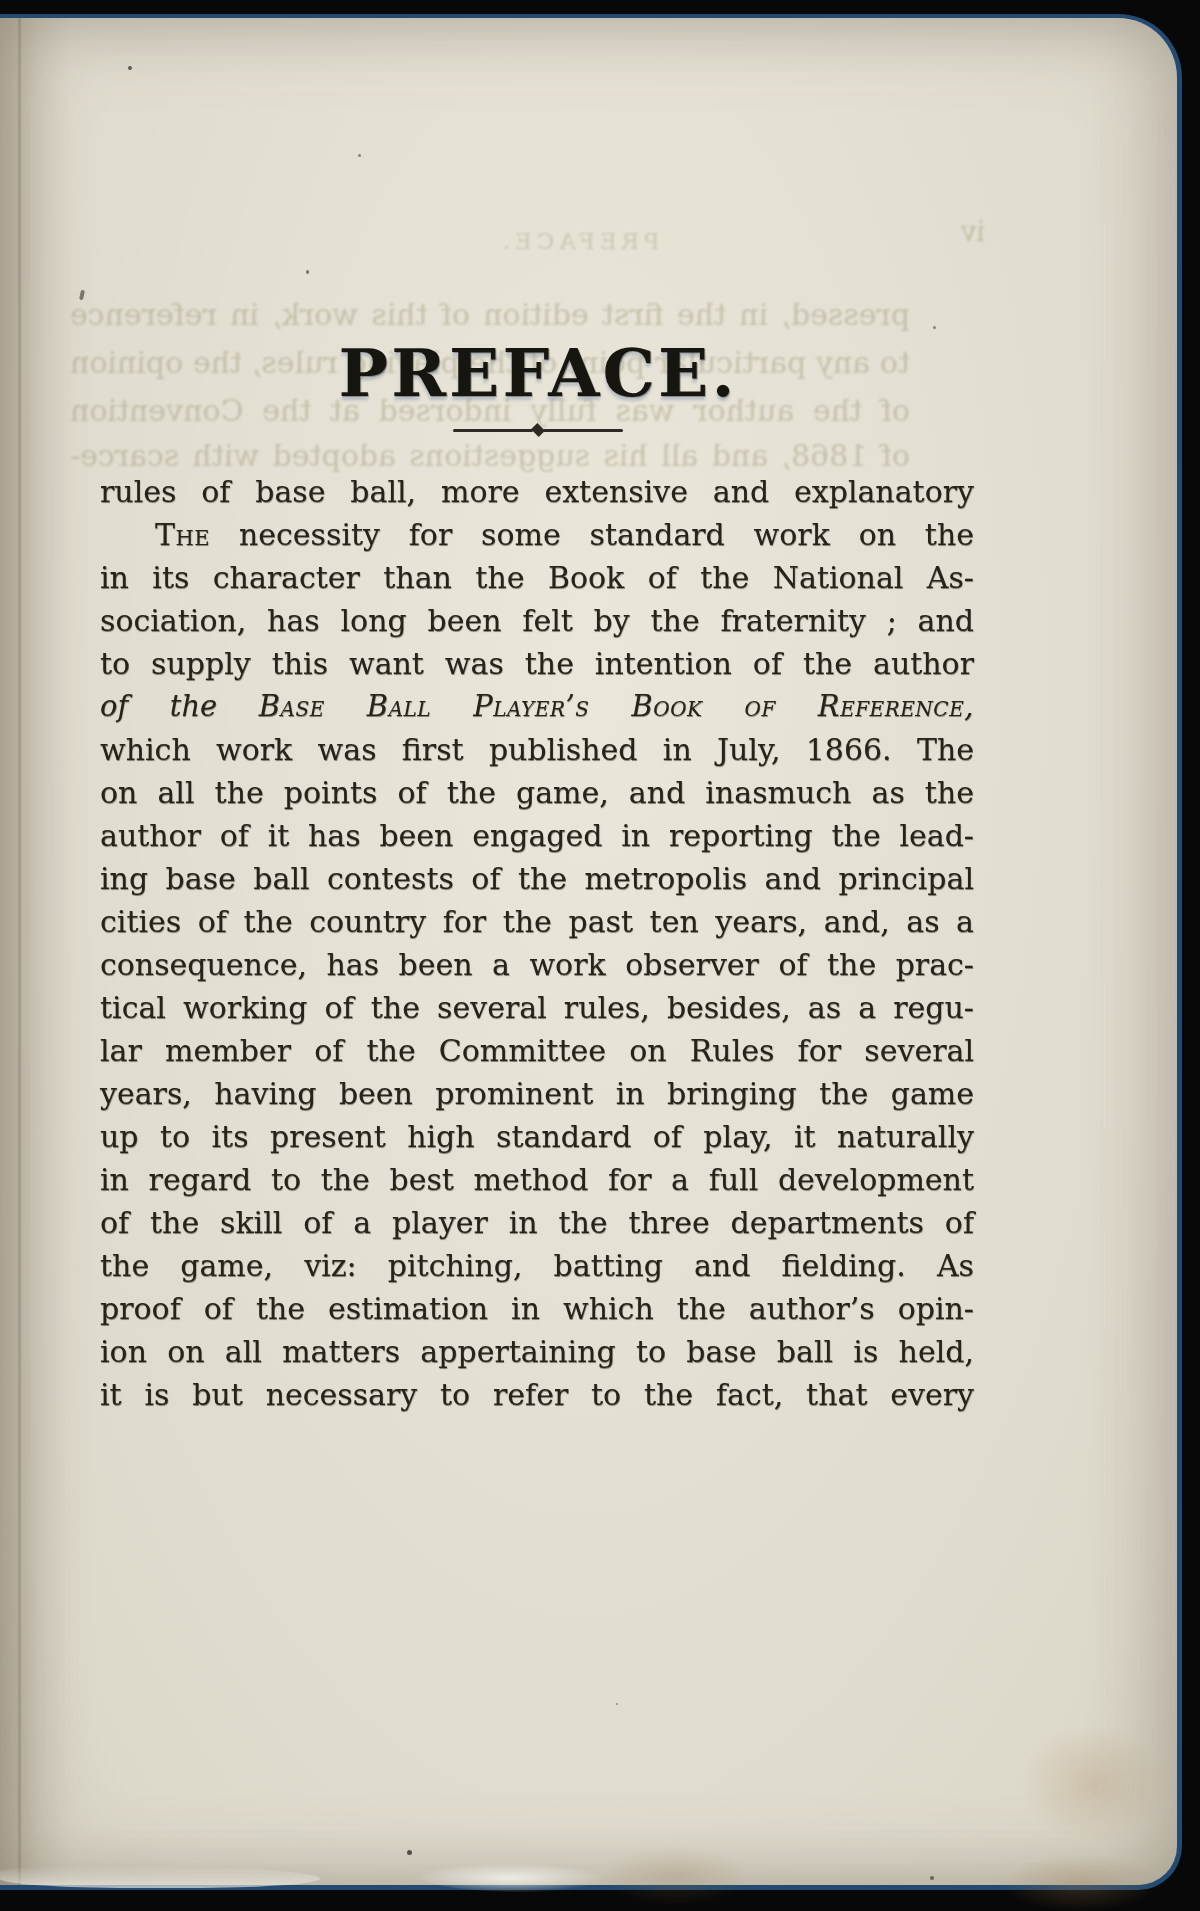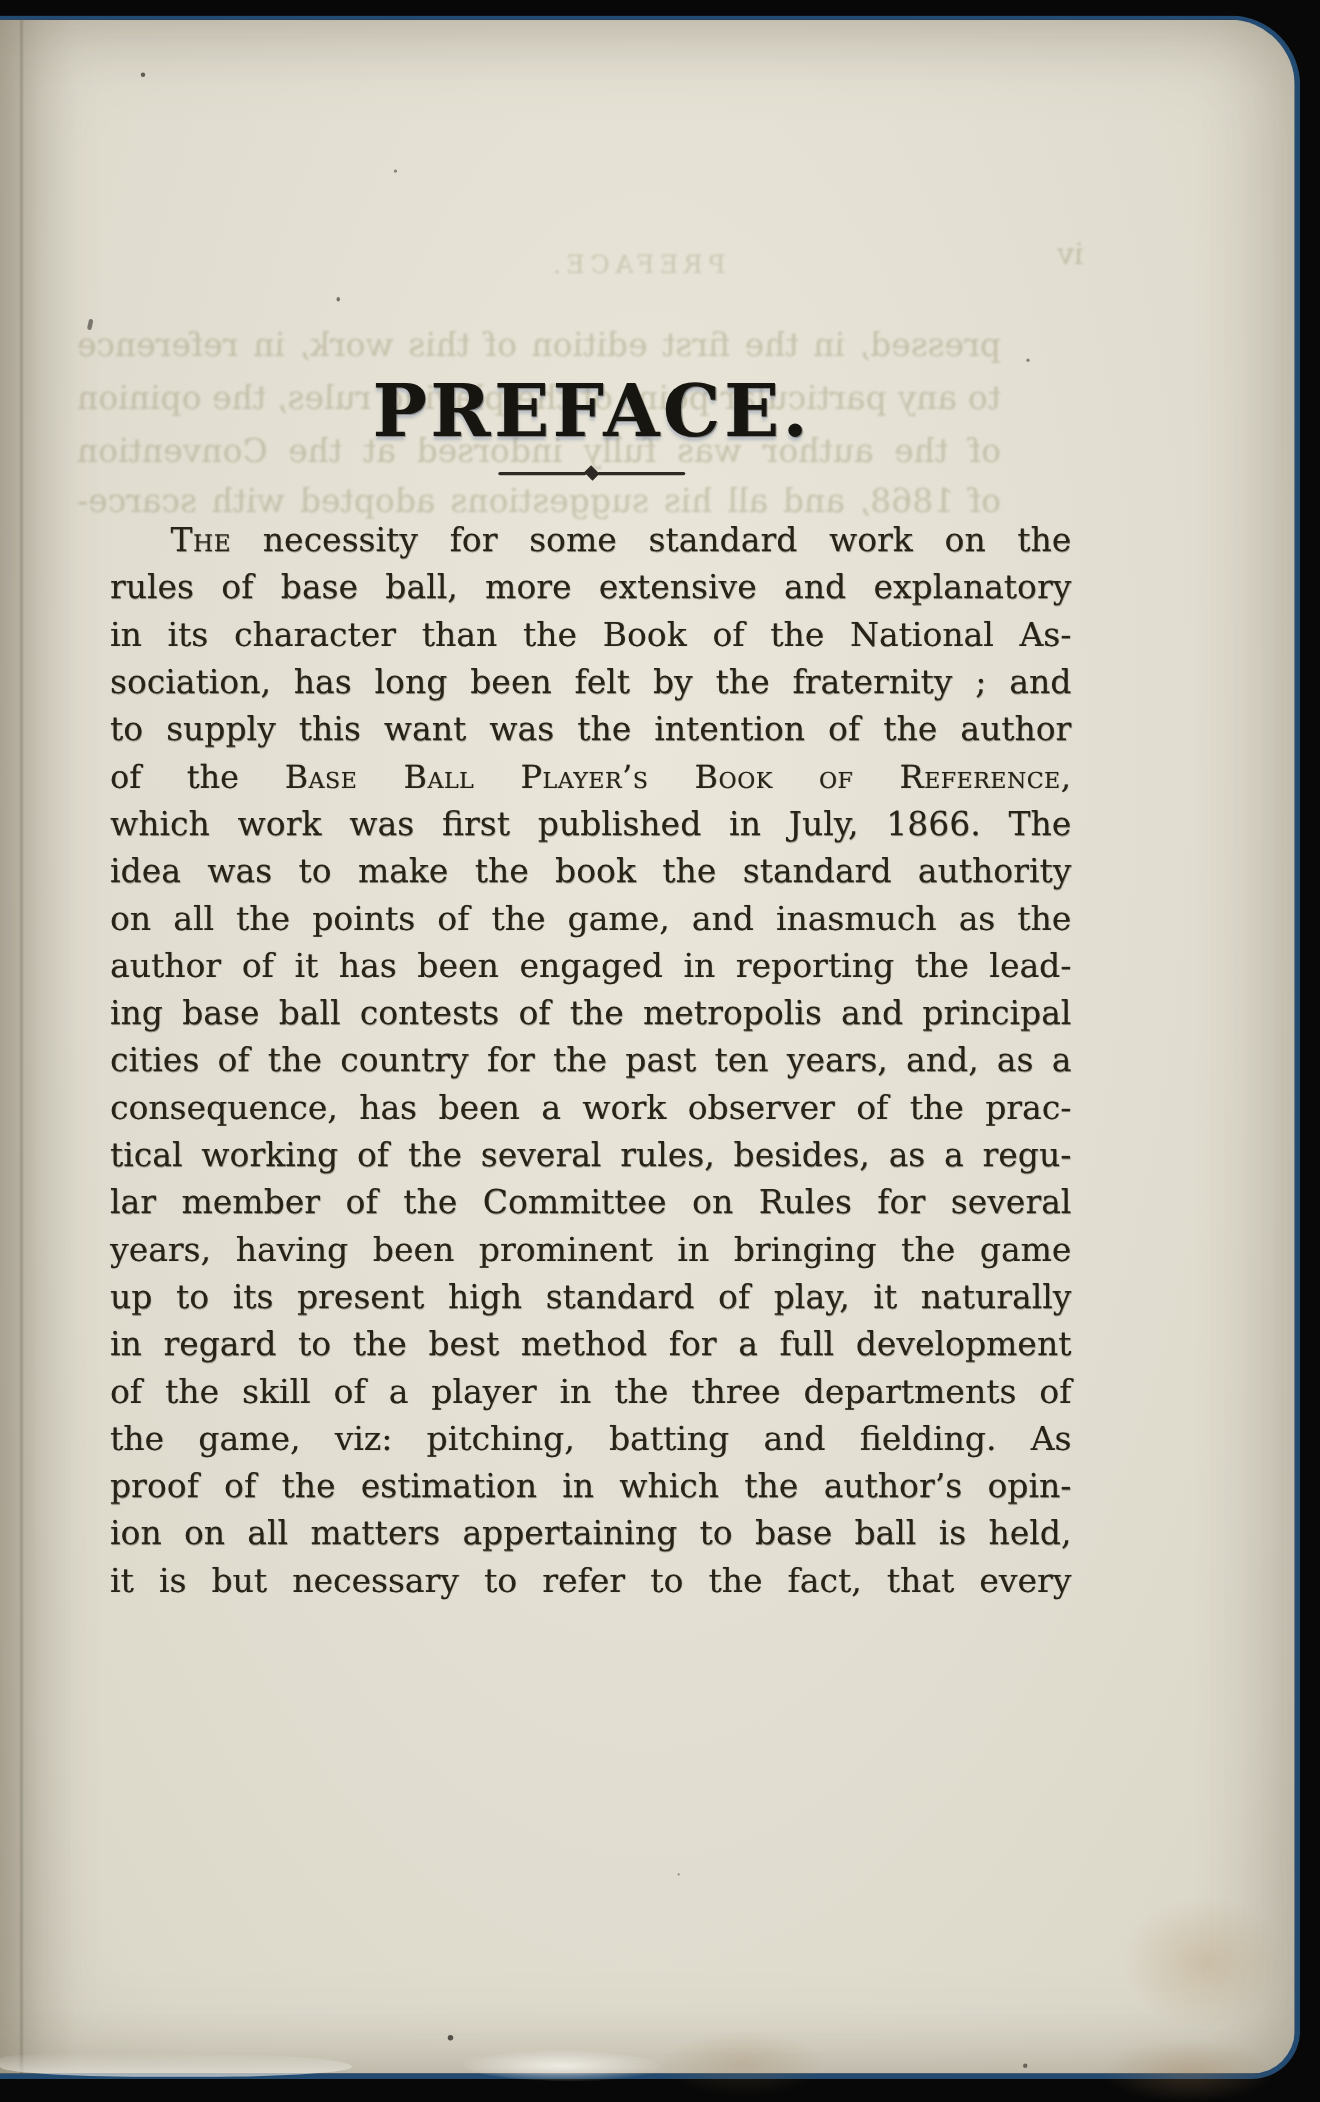--- a/index.html
+++ b/index.html
@@ -26,21 +26,21 @@
         align-items:center;justify-content:center;}
   .divline{width:80px;height:3px;background:#2e2a23;border-radius:2px;}
   .divdiamond{width:12px;height:12px;background:#2e2a23;transform:rotate(45deg) scale(.9,.75);margin:0 -1px;}
 
   
   #bodytext{position:absolute;left:100px;top:452px;width:874px;color:#262319;}
   .tline{font-size:30px;line-height:43px;height:43px;text-align:justify;text-align-last:justify;
         text-shadow:.4px .6px .7px rgba(35,28,15,.5);white-space:normal;}
   .indent{text-indent:55px;}
   .sc{font-variant:small-caps;letter-spacing:.5px;}
-  .l6{font-size:29px;}
+  .l6{font-size:29px;font-style:italic;}
 
   
   .bleed{position:absolute;color:#969270;transform:scaleX(-1);filter:blur(.8px);pointer-events:none;}
   #bleed-head{left:0;right:20px;top:210px;text-align:center;font-size:23px;letter-spacing:5px;opacity:.32;}
   #bleed-folio{left:905px;top:198px;width:80px;font-size:27px;opacity:.4;}
   .bleedline{left:70px;width:840px;font-size:30px;line-height:34px;opacity:.4;
         text-align:justify;text-align-last:justify;}
   #bl0{top:280px;} #bl1{top:328px;} #bl2{top:376px;} #bl3{top:421px;}
 
   
@@ -64,28 +64,27 @@
 
     <div id="title">PREFACE.</div>
 
     <div id="divider">
       <span class="divline"></span>
       <span class="divdiamond"></span>
       <span class="divline"></span>
     </div>
 
     <div id="bodytext">
+      <div class="tline">rules of base ball, more extensive and explanatory</div>
       <div class="tline indent"><span class="sc">The</span><span> necessity for some standard work on the</span></div>
-      <div class="tline">rules of base ball, more extensive and explanatory</div>
       <div class="tline">in its character than the Book of the National As-</div>
       <div class="tline">sociation, has long been felt by the fraternity ; and</div>
       <div class="tline">to supply this want was the intention of the author</div>
       <div class="tline l6"><span>of the </span><span class="sc">Base Ball Player’s Book of Reference,</span></div>
       <div class="tline">which work was first published in July, 1866.  The</div>
-      <div class="tline">idea was to make the book the standard authority</div>
       <div class="tline">on all the points of the game, and inasmuch as the</div>
       <div class="tline">author of it has been engaged in reporting the lead-</div>
       <div class="tline">ing base ball contests of the metropolis and principal</div>
       <div class="tline">cities of the country for the past ten years, and, as a</div>
       <div class="tline">consequence, has been a work observer of the prac-</div>
       <div class="tline">tical working of the several rules, besides, as a regu-</div>
       <div class="tline">lar member of the Committee on Rules for several</div>
       <div class="tline">years, having been prominent in bringing the game</div>
       <div class="tline">up to its present high standard of play, it naturally</div>
       <div class="tline">in regard to the best method for a full development</div>

